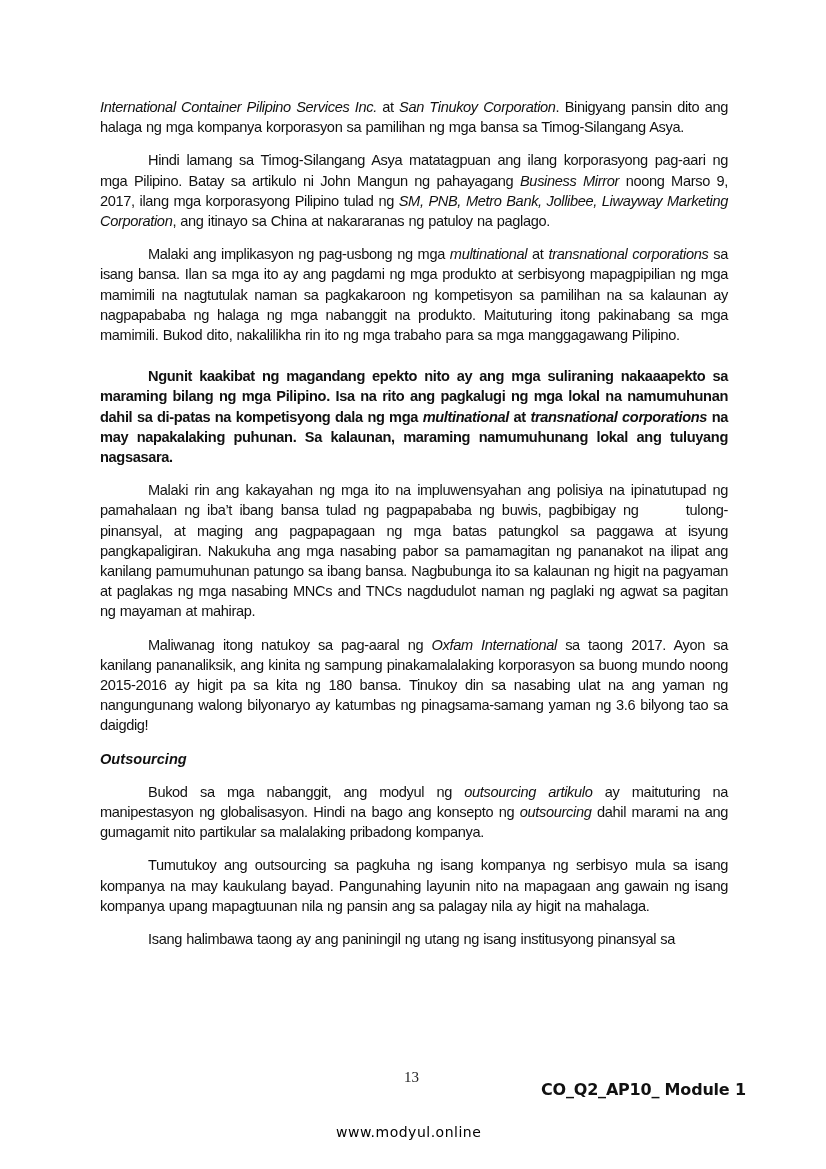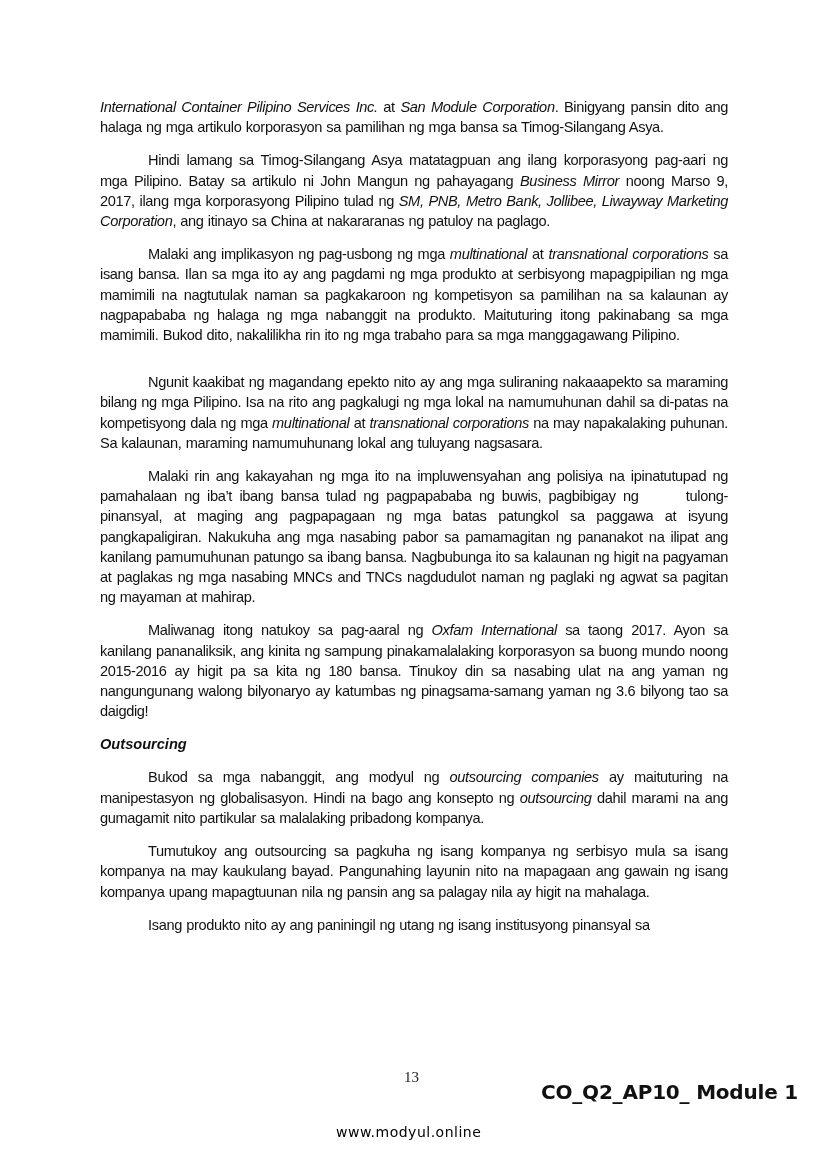--- a/index.html
+++ b/index.html
@@ -8,51 +8,51 @@
     font-family: "Liberation Sans", sans-serif; color: #111;
   }
   .page-body {
     position: absolute; left: 100px; top: 97px; width: 628px;
   }
   .para {
     font-size: 14.6px; line-height: 20.2px; text-align: justify; margin: 0 0 13px 0;
     letter-spacing: -0.35px; word-spacing: 0.5px;
   }
   .para.indent { text-indent: 48px; }
-  .para.gap-lg { margin-top: 27px; }
+  .para.gap-lg { margin-top: 21px; font-weight: bold; }
   .heading {
     font-size: 14.6px; font-weight: bold; font-style: italic; margin: 0 0 13px 0; line-height: 20px;
   }
   .gap-span { display: inline-block; width: 40px; }
   .page-number {
     position: absolute; left: 404px; top: 1069px; font-family: "Liberation Serif", serif; font-size: 15px; color: #222;
   }
   .module-code {
-    position: absolute; left: 541px; top: 1080px; font-family: "DejaVu Sans", sans-serif; font-weight: bold; font-size: 20px; color: #111;
+    position: absolute; left: 541px; top: 1080px; font-family: "DejaVu Sans", sans-serif; font-weight: bold; font-size: 16px; color: #111;
     letter-spacing: -0.2px;
   }
   .watermark {
     position: absolute; left: 336px; top: 1124px; font-family: "DejaVu Sans", sans-serif; font-size: 14px; color: #000000; letter-spacing: 0.5px;
   }
 </style>
 </head>
 <body>
 
 <div class="page-body">
   <div id="paras-before">
-      <p class="para"><em>International Container Pilipino Services Inc.</em><span> at </span><em>San Module Corporation</em><span>. Binigyang pansin dito ang halaga ng mga artikulo korporasyon sa pamilihan ng mga bansa sa Timog-Silangang Asya.</span></p>
+      <p class="para"><em>International Container Pilipino Services Inc.</em><span> at </span><em>San Tinukoy Corporation</em><span>. Binigyang pansin dito ang halaga ng mga kompanya korporasyon sa pamilihan ng mga bansa sa Timog-Silangang Asya.</span></p>
       <p class="para indent"><span>Hindi lamang sa Timog-Silangang Asya matatagpuan ang ilang korporasyong pag-aari ng mga Pilipino. Batay sa artikulo ni John Mangun ng pahayagang </span><em>Business Mirror</em><span> noong Marso 9, 2017, ilang mga korporasyong Pilipino tulad ng </span><em>SM, PNB, Metro Bank, Jollibee, Liwayway Marketing Corporation</em><span>, ang itinayo sa China at nakararanas ng patuloy na paglago.</span></p>
       <p class="para indent"><span>Malaki ang implikasyon ng pag-usbong ng mga </span><em>multinational</em><span> at </span><em>transnational corporations</em><span> sa isang bansa. Ilan sa mga ito ay ang pagdami ng mga produkto at serbisyong mapagpipilian ng mga mamimili na nagtutulak naman sa pagkakaroon ng kompetisyon sa pamilihan na sa kalaunan ay nagpapababa ng halaga ng mga nabanggit na produkto. Maituturing itong pakinabang sa mga mamimili.  Bukod dito, nakalilikha rin ito ng mga trabaho para sa mga manggagawang Pilipino.</span></p>
       <p class="para indent gap-lg"><span>Ngunit kaakibat ng magandang epekto nito ay ang mga suliraning nakaaapekto sa maraming bilang ng mga Pilipino. Isa na rito ang pagkalugi ng mga lokal na namumuhunan dahil sa di-patas na kompetisyong dala ng mga </span><em>multinational</em><span> at </span><em>transnational corporations</em><span> na may napakalaking puhunan. Sa kalaunan, maraming namumuhunang lokal ang tuluyang nagsasara.</span></p>
       <p class="para indent"><span>Malaki rin ang kakayahan ng mga ito na impluwensyahan ang polisiya na ipinatutupad ng pamahalaan ng iba’t ibang bansa tulad ng pagpapababa ng buwis, pagbibigay ng </span><span class="gap-span"></span><span>tulong-pinansyal, at maging ang pagpapagaan ng mga batas patungkol sa paggawa at isyung pangkapaligiran. Nakukuha ang mga nasabing pabor sa pamamagitan ng pananakot na ilipat ang kanilang pamumuhunan patungo sa ibang bansa. Nagbubunga ito sa kalaunan ng higit na pagyaman at paglakas ng mga nasabing MNCs and TNCs nagdudulot naman ng paglaki ng agwat sa pagitan ng mayaman at mahirap.</span></p>
       <p class="para indent"><span>Maliwanag itong natukoy sa pag-aaral ng </span><em>Oxfam International</em><span> sa taong 2017. Ayon sa kanilang pananaliksik, ang kinita ng sampung pinakamalalaking korporasyon sa buong mundo noong 2015-2016 ay higit pa sa kita ng 180 bansa. Tinukoy din sa nasabing ulat na ang yaman ng nangungunang walong bilyonaryo ay katumbas ng pinagsama-samang yaman ng 3.6 bilyong tao sa daigdig!</span></p>
     </div>
   <div class="heading">Outsourcing</div>
   <div id="paras-after">
-      <p class="para indent"><span>Bukod sa mga nabanggit, ang modyul ng </span><em>outsourcing companies</em><span> ay maituturing na manipestasyon ng globalisasyon. Hindi na bago ang konsepto ng </span><em>outsourcing</em><span> dahil marami na ang gumagamit nito partikular sa malalaking pribadong kompanya.</span></p>
+      <p class="para indent"><span>Bukod sa mga nabanggit, ang modyul ng </span><em>outsourcing artikulo</em><span> ay maituturing na manipestasyon ng globalisasyon. Hindi na bago ang konsepto ng </span><em>outsourcing</em><span> dahil marami na ang gumagamit nito partikular sa malalaking pribadong kompanya.</span></p>
       <p class="para indent"><span>Tumutukoy ang outsourcing sa pagkuha ng isang kompanya ng serbisyo mula sa isang kompanya na may kaukulang bayad. Pangunahing layunin nito na mapagaan ang gawain ng isang kompanya upang mapagtuunan nila ng pansin ang sa palagay nila ay higit na mahalaga.</span></p>
-      <p class="para indent"><span>Isang produkto nito ay ang paniningil ng utang ng isang institusyong pinansyal sa</span></p>
+      <p class="para indent"><span>Isang halimbawa taong ay ang paniningil ng utang ng isang institusyong pinansyal sa</span></p>
     </div>
 </div>
 
 <div class="page-number">13</div>
 <div class="module-code">CO_Q2_AP10_ Module 1</div>
 <div class="watermark">www.modyul.online</div>
 
 </body></html>

